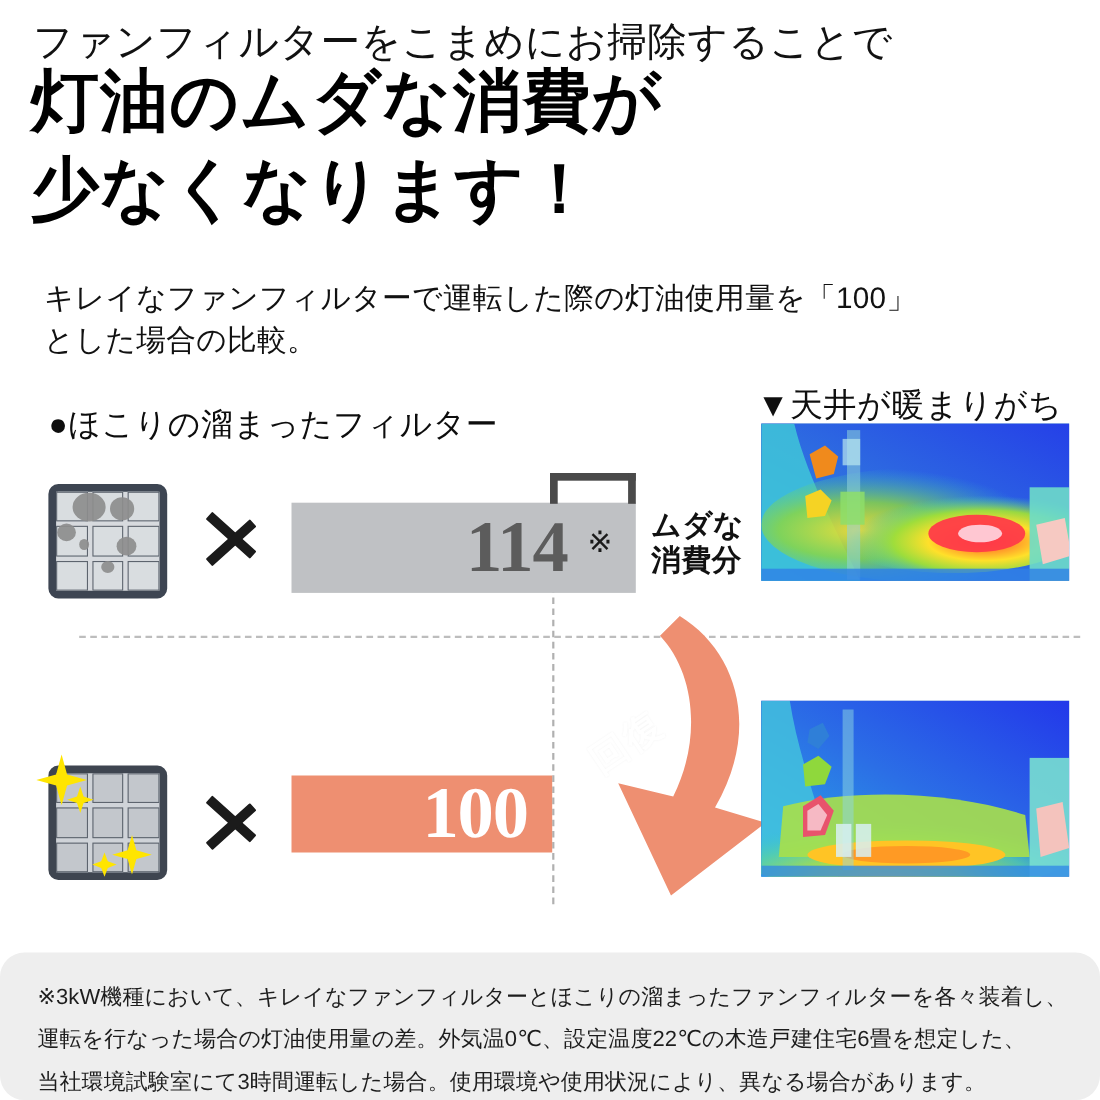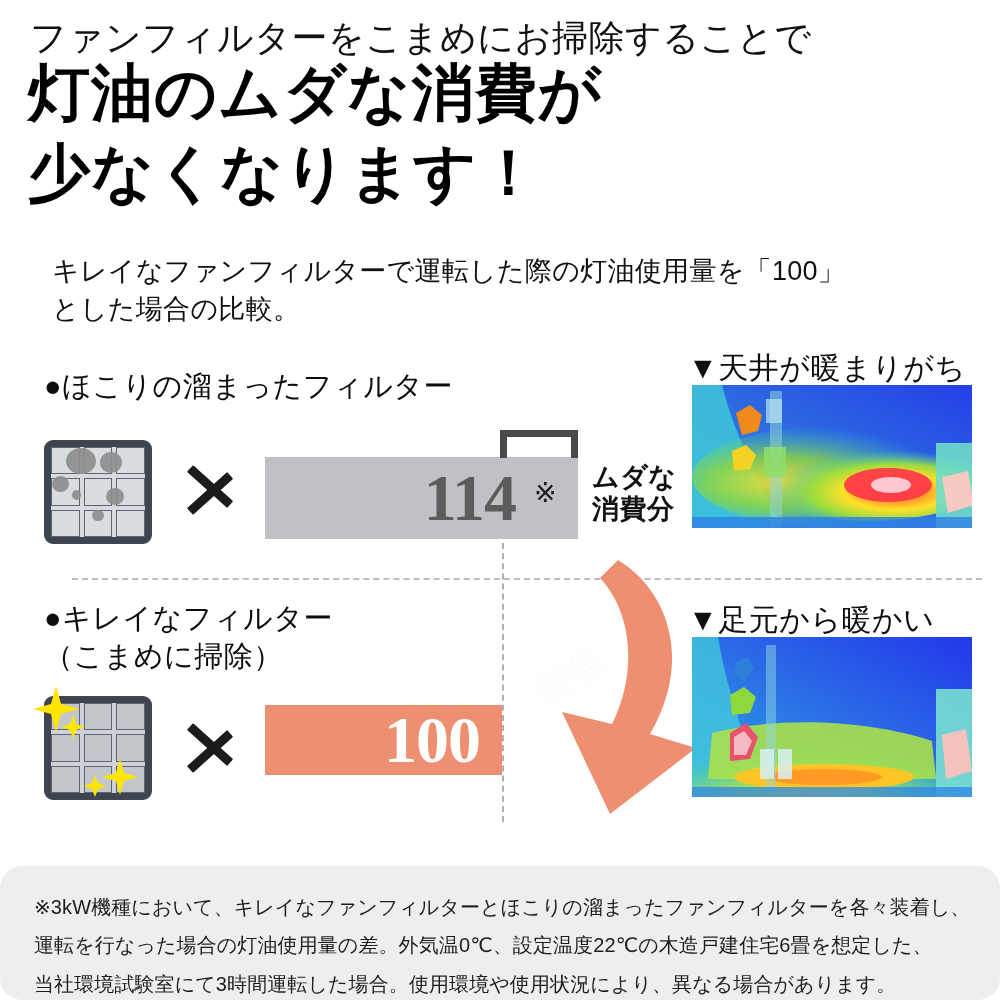--- a/index.html
+++ b/index.html
@@ -20,21 +20,21 @@
   }
   .headline{
     position:absolute;left:28px;
     font-weight:700;font-size:62px;line-height:1.0;
     letter-spacing:1px;color:#000;white-space:nowrap;
   }
   .headline.l1{top:62px;}
   .headline.l2{top:142px;}
 
   .lede{
-    position:absolute;left:52px;top:252px;
+    position:absolute;left:40px;top:252px;
     font-size:27px;line-height:1.42;color:#111;letter-spacing:0.3px;
   }
   .lede div{white-space:nowrap;}
 
   
   .cmp{position:absolute;left:0;top:352px;width:1000px;height:500px;}
 
   .row-label{
     position:absolute;font-size:29px;font-weight:400;color:#0d0d0d;
     letter-spacing:0.5px;white-space:nowrap;line-height:1.3;
@@ -193,24 +193,20 @@
     </div>
     <div class="asterisk">※</div>
 
     <div class="bracket"></div>
 
     <div class="waste-label">
       <div>ムダな</div>
       <div>消費分</div>
     </div>
 
-    <div class="row-label r2">
-      <div>●キレイなフィルター</div>
-      <div>（こまめに掃除）</div>
-    </div>
 
     <div class="filter-ico f2">
       <div class="fbody"></div>
       <div class="fgrid">
         <div class="fcell"></div>
           <div class="fcell"></div>
           <div class="fcell"></div>
         <div class="fcell"></div>
           <div class="fcell"></div>
           <div class="fcell"></div>
@@ -279,21 +275,20 @@
       <path d="M40,66 l14,-6 l10,10 l-6,14 l-16,2 Z" fill="#f5d324"></path>
       <rect x="78" y="6" width="12" height="136" fill="#8fd3d8" opacity="0.55"></rect>
       <rect x="72" y="62" width="22" height="30" fill="#8ede6a" opacity="0.85"></rect>
       <rect x="74" y="14" width="16" height="24" fill="#b9e7ee" opacity="0.7"></rect>
       <rect x="244" y="58" width="36" height="85" fill="#6edcc9" opacity="0.9"></rect>
       <path d="M250,92 l26,-6 l6,34 l-26,8 Z" fill="#f6c9c2"></path>
       <rect x="0" y="132" width="280" height="11" fill="#2f7fe6" opacity="0.8"></rect>
     </svg>
   </div>
 
-  <div class="thermal-cap t2">▼足元から暖かい</div>
   <div class="thermal i2">
     <svg viewBox="0 0 280 160" preserveAspectRatio="none">
       <defs>
         <linearGradient id="bgB" x1="0" y1="1" x2="1" y2="0">
           <stop offset="0" stop-color="#2ab0e4"></stop>
           <stop offset="0.5" stop-color="#2b6ee6"></stop>
           <stop offset="1" stop-color="#2338ea"></stop>
         </linearGradient>
         <radialGradient id="floorG" cx="0.45" cy="0.86" r="0.6">
           <stop offset="0" stop-color="#ffd225"></stop>

